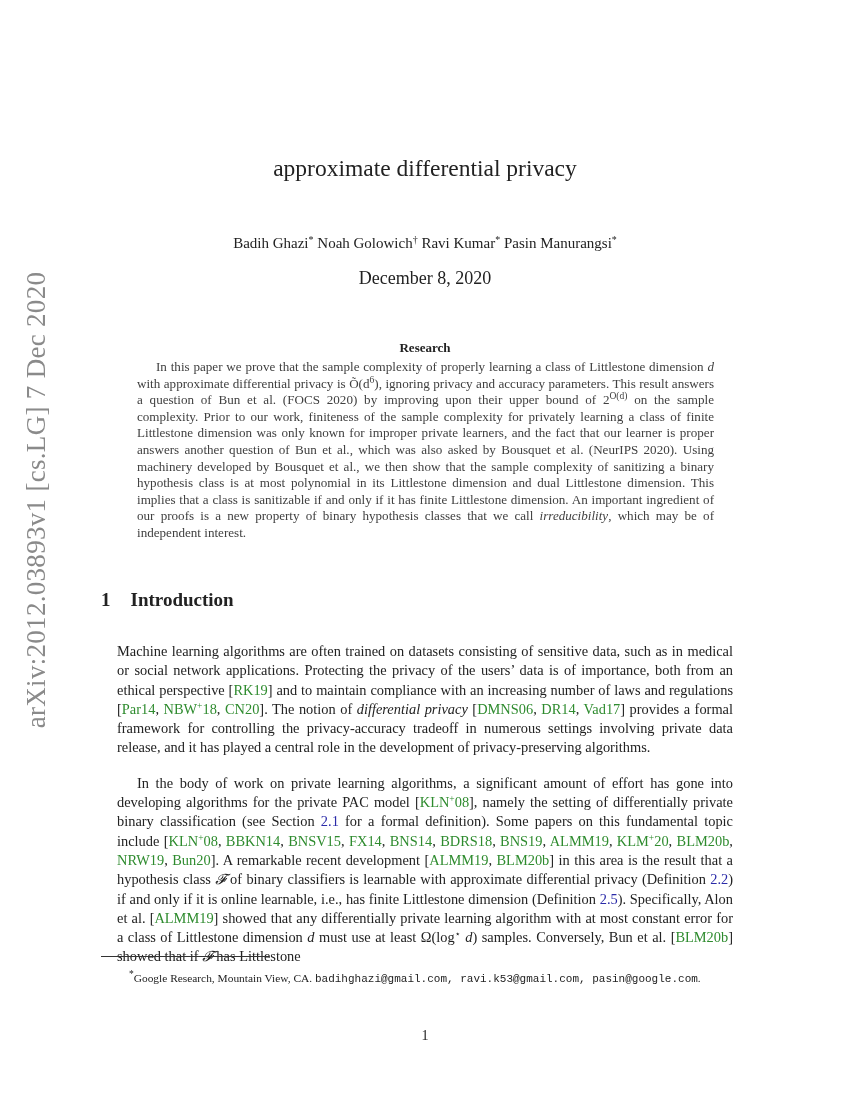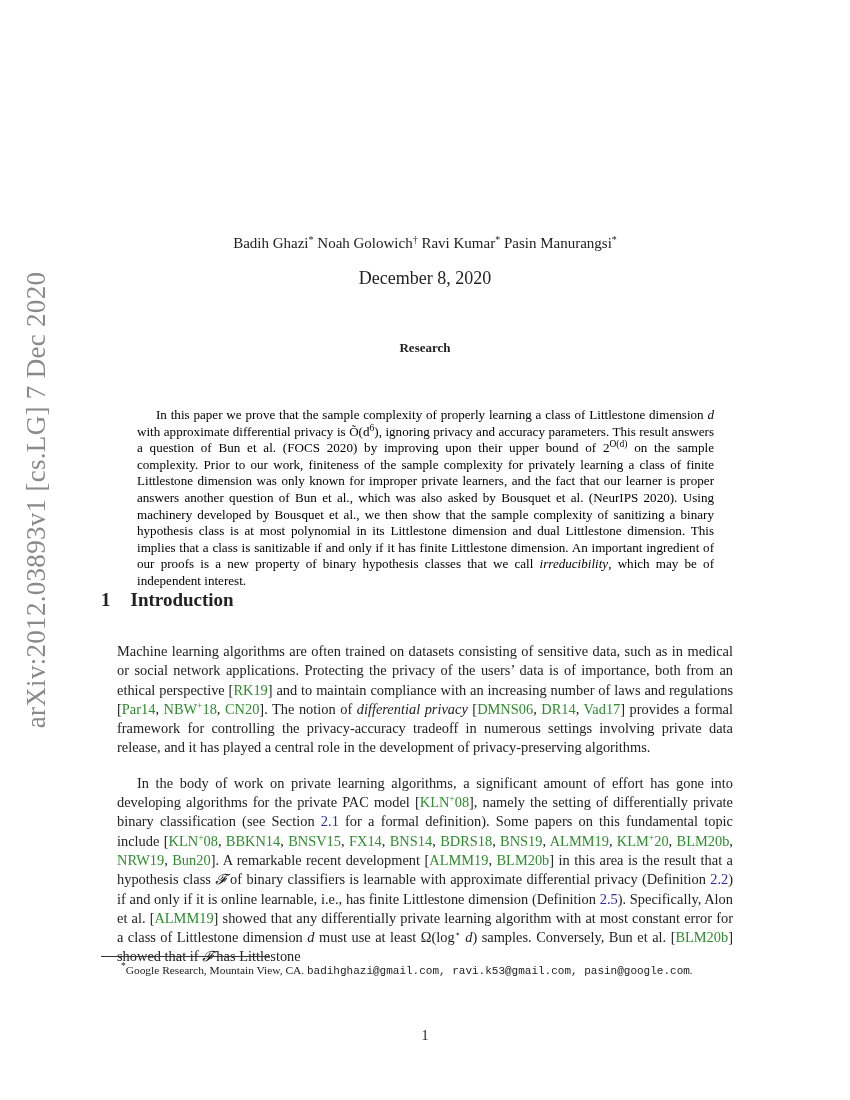--- a/index.html
+++ b/index.html
@@ -29,21 +29,21 @@
   .date {
     position: absolute; left: 0; width: 850px; top: 268px;
     text-align: center; font-size: 18px; color: #222;
   }
   .abstract-heading {
     position: absolute; left: 0; width: 850px; top: 340px;
     text-align: center; font-size: 13px; font-weight: bold; color: #222;
   }
   .abstract-body {
     position: absolute; left: 137px; width: 577px; top: 359px;
-    font-size: 13.1px; line-height: 16.6px; text-align: justify; text-indent: 19px; color: #000000; margin-top: 48px;
+    font-size: 13.1px; line-height: 16.6px; text-align: justify; text-indent: 19px; color: #404040;
   }
   .section-heading {
     position: absolute; left: 101px; top: 589px; font-size: 19px; font-weight: bold; color: #222;
   }
   .section-heading .num { margin-right: 20px; }
   .intro {
     position: absolute; left: 101px; width: 648px; top: 626px;
     font-size: 14.4px; line-height: 19.3px; text-align: justify; color: #222;
   }
   .intro p { margin: 16px; }
@@ -53,35 +53,36 @@
   sup { font-size: 9.5px; vertical-align: 5px; line-height: 0; }
   i { font-style: italic; }
   .footnote-rule {
     position: absolute; left: 101px; top: 956px; width: 168px; height: 0;
     border-top: 1px solid #333;
   }
   .footnotes {
     position: absolute; left: 101px; width: 648px; top: 959px;
     font-size: 11.4px; line-height: 14.5px; color: #222; text-align: justify;
   }
-  .footnotes p { margin: 4px; text-indent: 16px; }
+  .footnotes p { margin: 12px; text-indent: 16px; }
   .footnotes .mono { font-family: "Liberation Mono", "DejaVu Sans Mono", monospace; font-size: 11px; }
   .page-number {
     position: absolute; left: 0; width: 850px; top: 1028px;
     text-align: center; font-size: 14px; color: #222;
   }
 </style>
 </head>
 <body>
 
 <div class="arxiv-stamp">
   <span>arXiv:2012.03893v1  [cs.LG]  7 Dec 2020</span>
 </div>
 
 <div class="title">
+  <div>approximate differential privacy</div>
 </div>
 
 <div class="authors">
   <span class="author"><span>Badih Ghazi</span><sup>*</sup></span>
   <span class="author"><span>Noah Golowich</span><sup>†</sup></span>
   <span class="author"><span>Ravi Kumar</span><sup>*</sup></span>
   <span class="author"><span>Pasin Manurangsi</span><sup>*</sup></span>
 </div>
 
 <div class="date">December 8, 2020</div>

